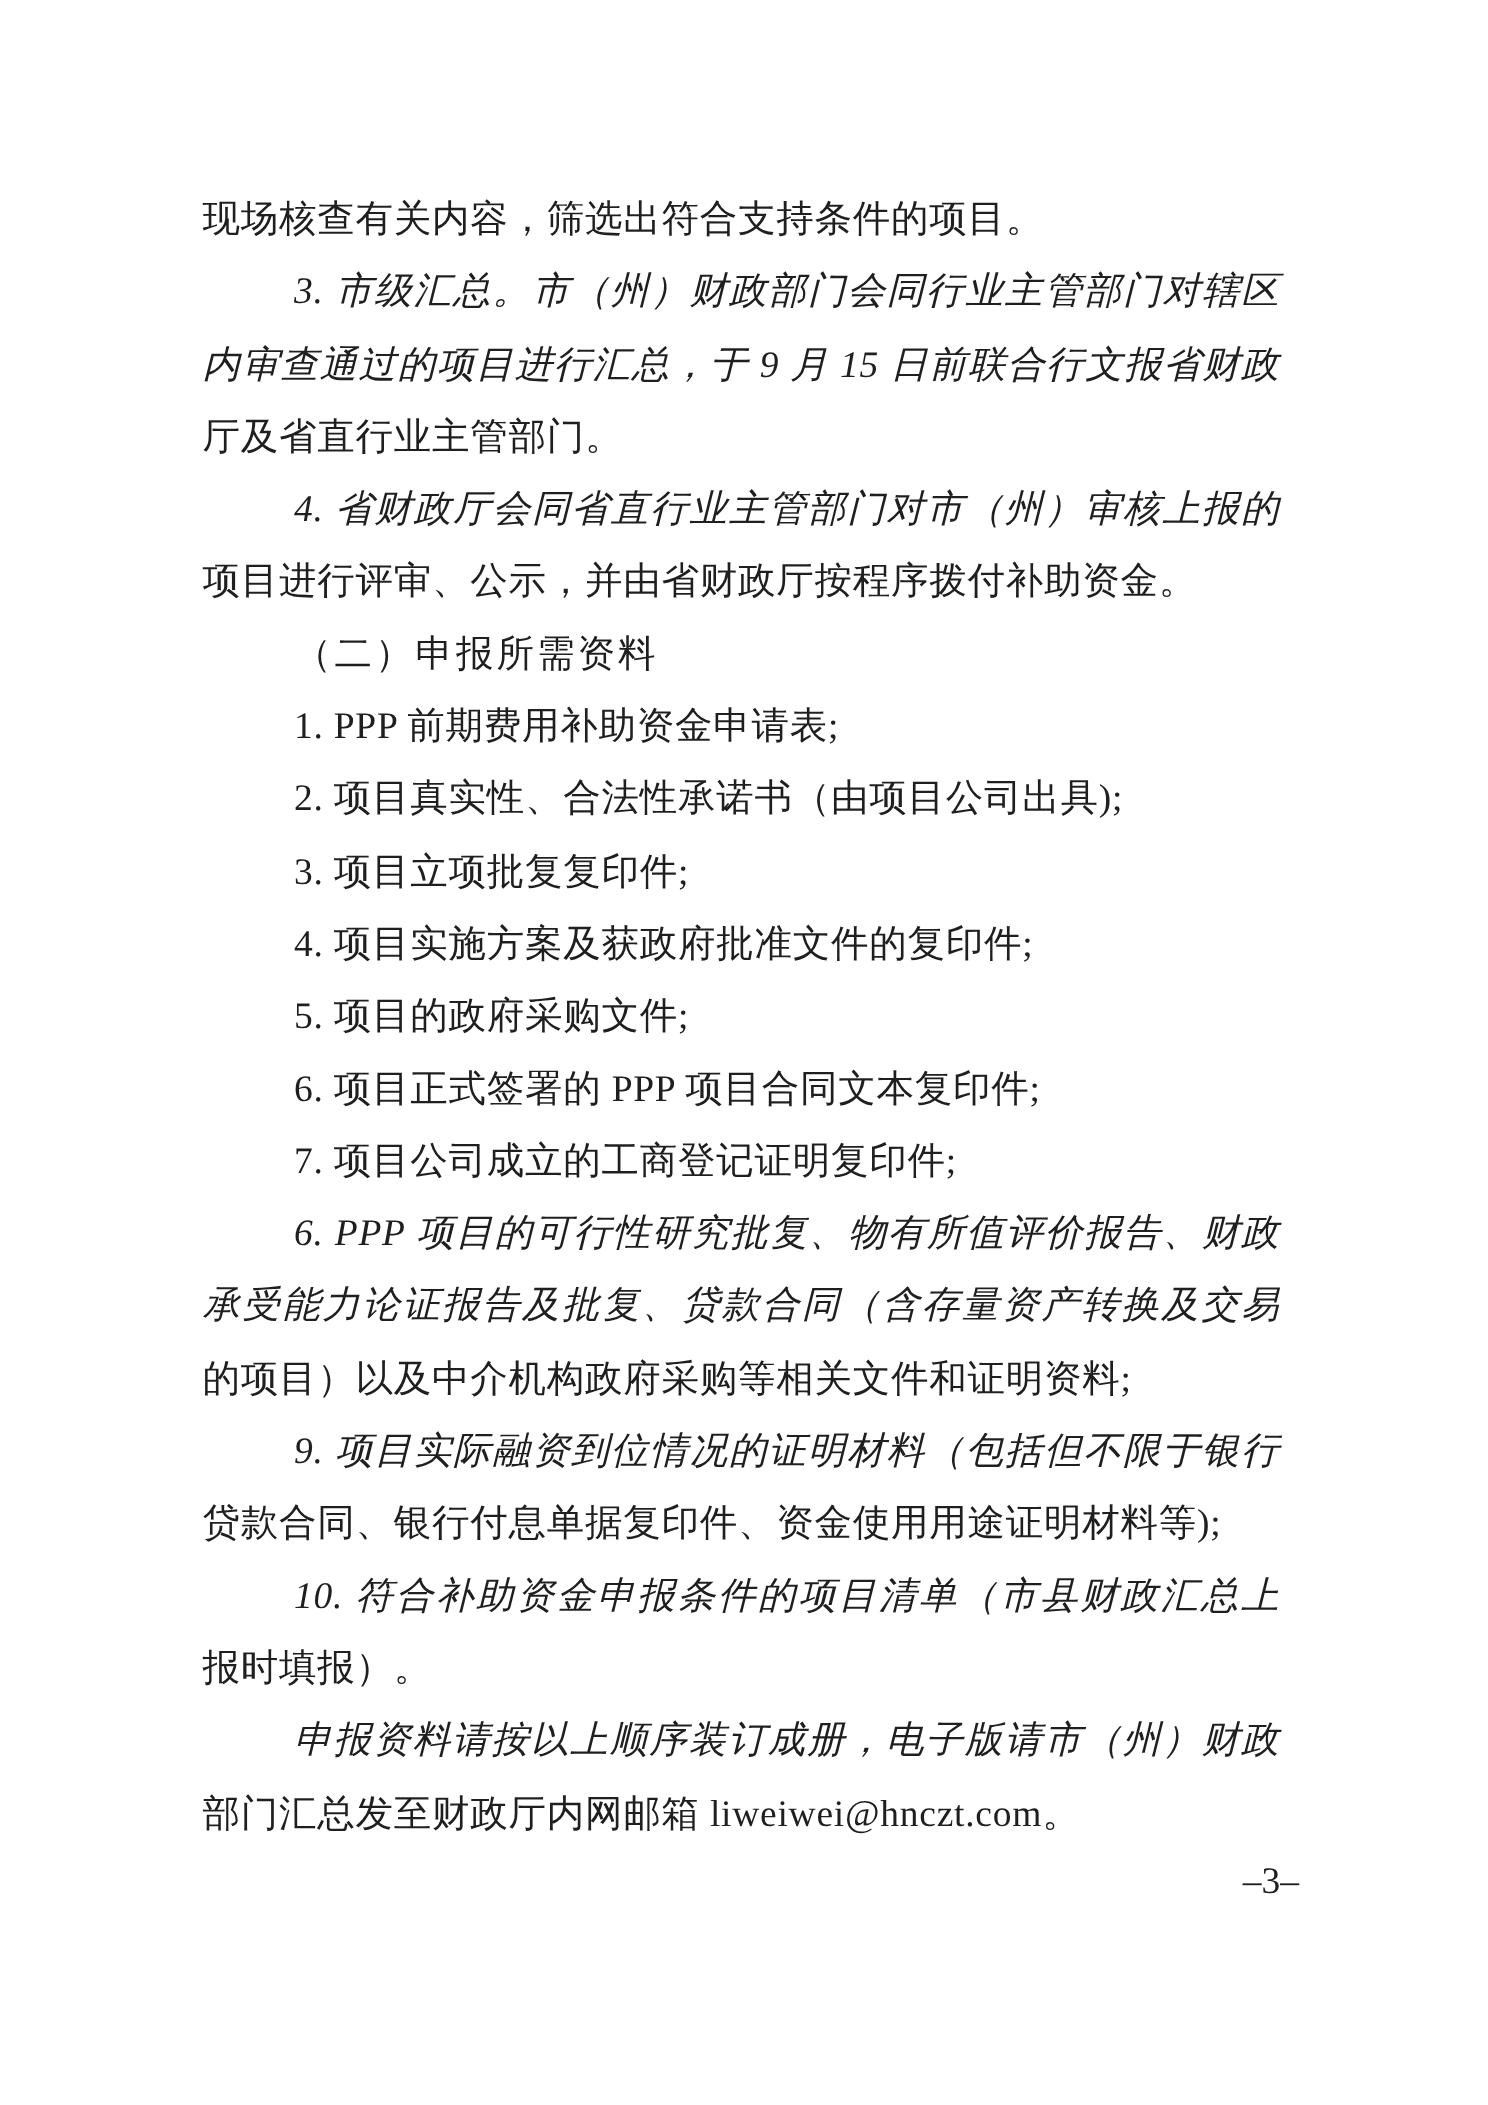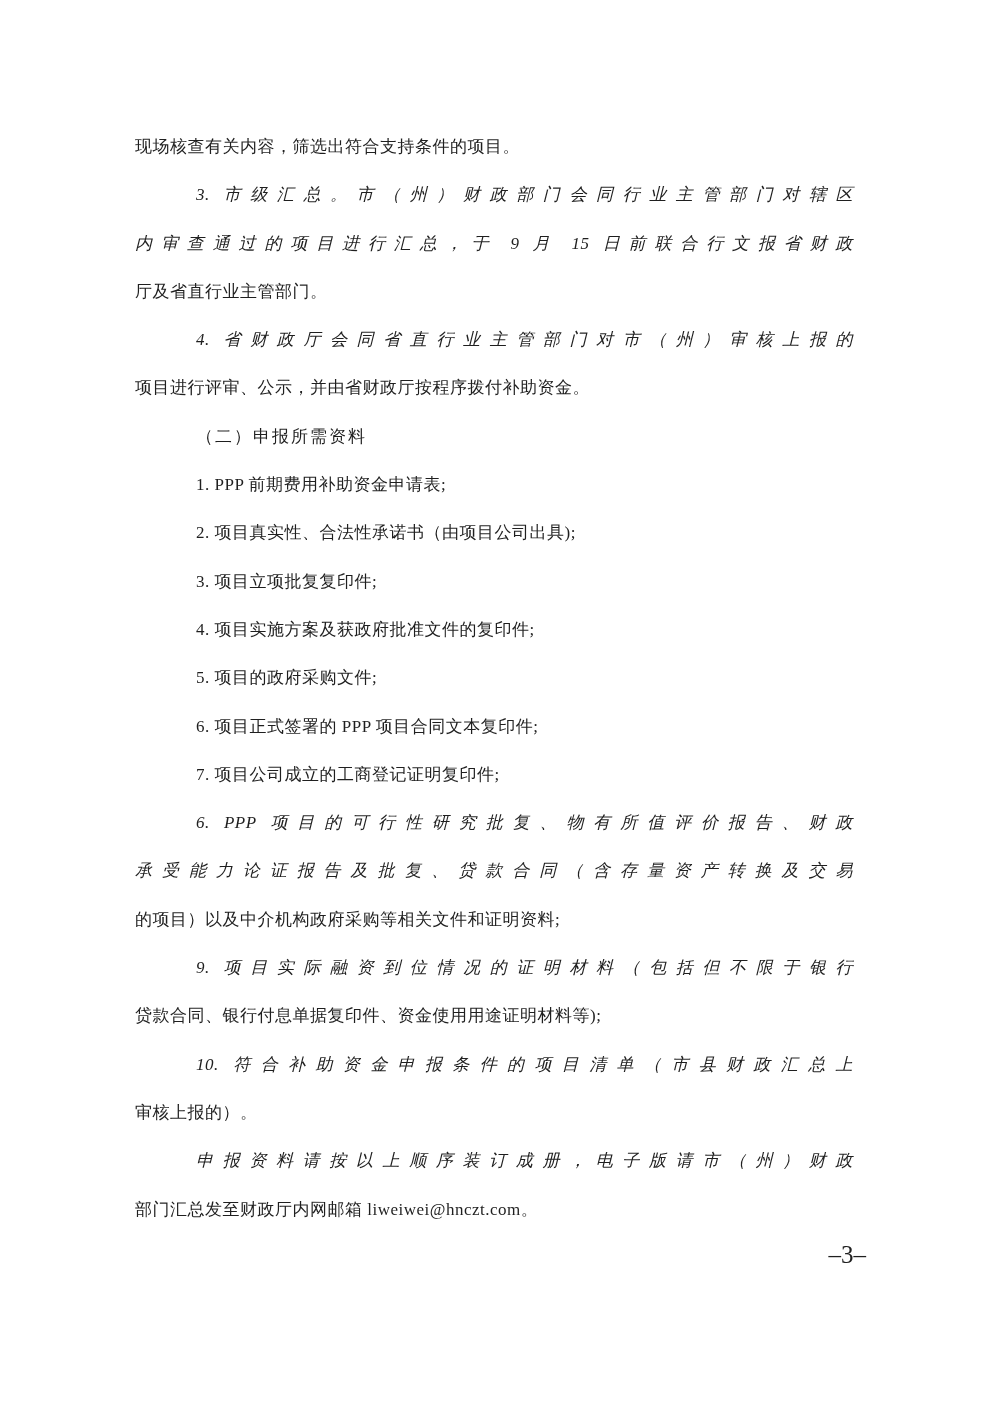--- a/index.html
+++ b/index.html
@@ -17,21 +17,21 @@
     color: #1f1f1f;
   }
   .content {
     position: absolute;
     left: 135px;
     top: 123px;
     width: 718px;
   }
   .para { margin: 0; padding: 0; }
   .tline {
-    font-size: 17px;
+    font-size: 25px;
     line-height: 48.3px;
     letter-spacing: 0.5px;
     text-align: left;
   }
   
   .indent { padding-left: 61px; }
   
   .fill {
     text-align: justify;
     text-align-last: justify;
@@ -110,21 +110,21 @@
       <div class="tline">的项目）以及中介机构政府采购等相关文件和证明资料;</div>
     </div>
 
     <div class="para">
       <div class="tline indent fill">9. 项目实际融资到位情况的证明材料（包括但不限于银行</div>
       <div class="tline">贷款合同、银行付息单据复印件、资金使用用途证明材料等);</div>
     </div>
 
     <div class="para">
       <div class="tline indent fill">10. 符合补助资金申报条件的项目清单（市县财政汇总上</div>
-      <div class="tline">审核上报的）。</div>
+      <div class="tline">报时填报）。</div>
     </div>
 
     <div class="para">
       <div class="tline indent fill">申报资料请按以上顺序装订成册，电子版请市（州）财政</div>
       <div class="tline">部门汇总发至财政厅内网邮箱 liweiwei@hnczt.com。</div>
     </div>
 
   </div>
 
   <div class="footer">–3–</div>

